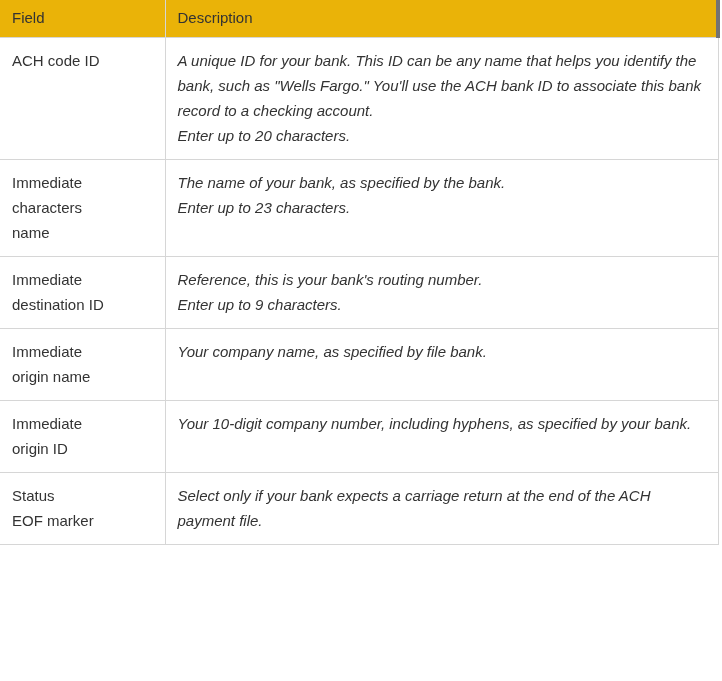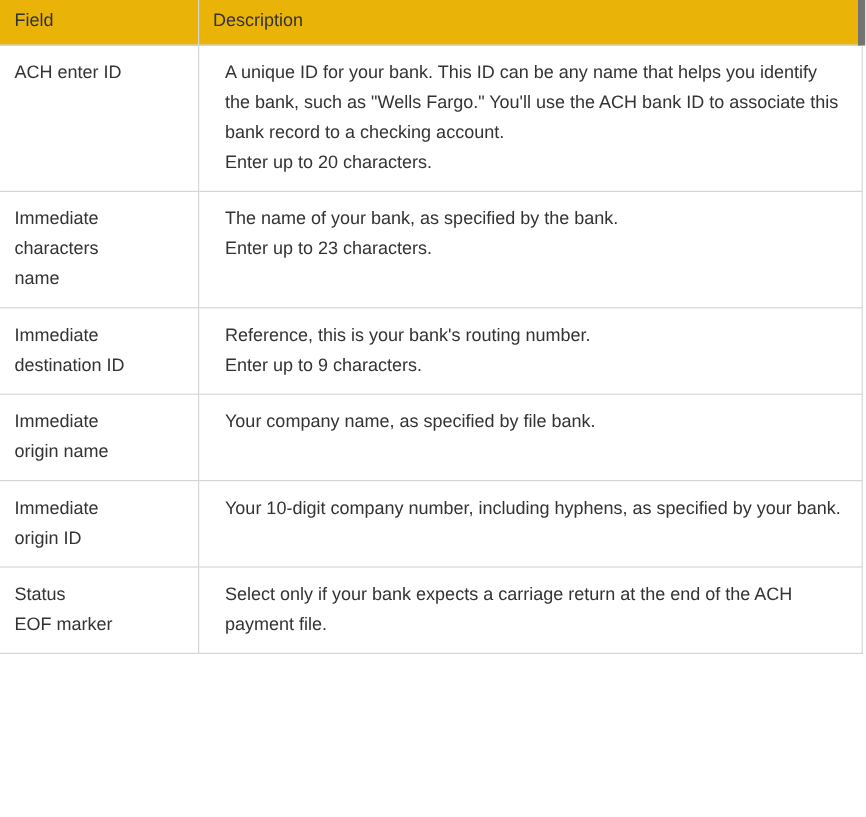--- a/index.html
+++ b/index.html
@@ -30,41 +30,42 @@
     border-right: 1px solid #d6d6d6;
     text-align: left;
     font-weight: normal;
     font-size: 15px;
     color: #333333;
     padding: 9px 12px 10px 12px;
     vertical-align: middle;
     line-height: 18px;
   }
   .doc-table thead th.th-desc {
-    border-right: 6px solid #737373;
+    border-right: 4px solid #737373;
     margin-left: 32px;
   }
 
   .doc-table tbody td {
     border-bottom: 1px solid #d6d6d6;
     border-right: 1px solid #d6d6d6;
     vertical-align: top;
     font-size: 15px;
     color: #333333;
     line-height: 25px;
     padding: 10px 12px 11px 12px;
   }
 
   .doc-table tbody td.cell-field {
     padding-right: 8px;
   }
 
   .doc-table tbody td.cell-desc {
-    padding-left: 22px;
+    padding-left: 12px;
     padding-right: 16px;
+    font-style: italic;
   }
 
   .para { margin: 0; }
   .para + .para { margin-top: 0px; }
 
   .fieldline { display: block; }
 
   b, strong { font-weight: bold; color: #333333; }
 </style>
 </head>
@@ -77,21 +78,21 @@
   </colgroup>
   <thead>
     <tr>
       <th class="th-field">Field</th>
       <th class="th-desc">Description</th>
     </tr>
   </thead>
   <tbody id="table-body">
       <tr>
         <td class="cell-field">
-          <span class="fieldline">ACH enter ID</span>
+          <span class="fieldline">ACH code ID</span>
         </td>
         <td class="cell-desc">
           <div class="para">A unique ID for your bank. This ID can be any name that helps you identify the bank, such as "Wells Fargo." You'll use the ACH bank ID to associate this bank record to a checking account.</div>
           <div class="para">Enter up to 20 characters.</div>
         </td>
       </tr>
       <tr>
         <td class="cell-field">
           <span class="fieldline">Immediate</span>
           <span class="fieldline">characters</span>

